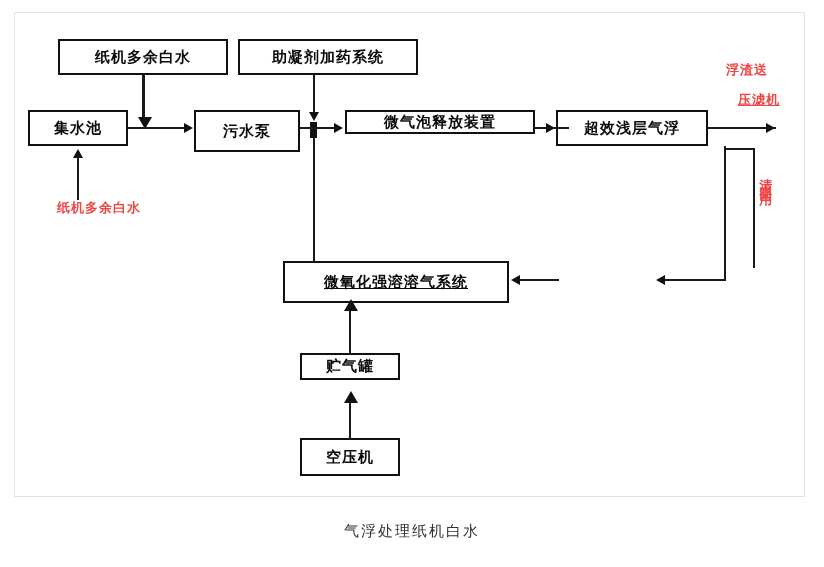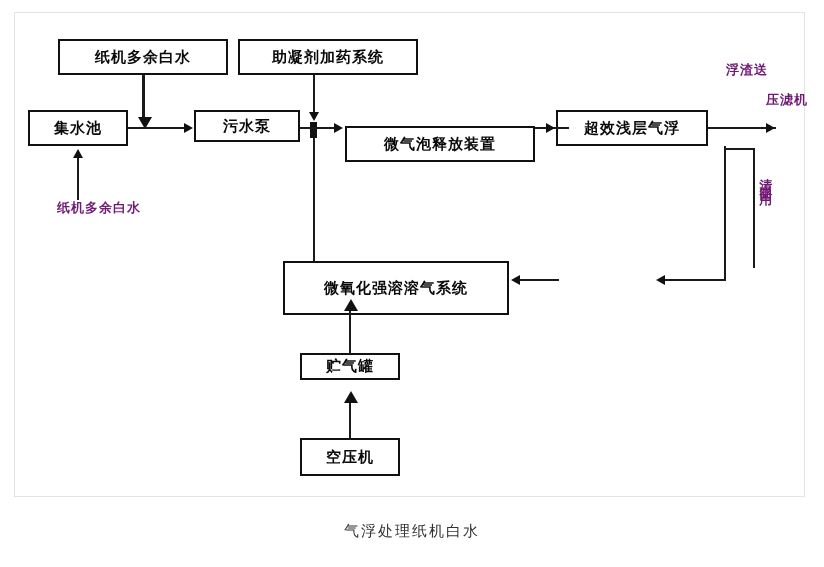--- a/index.html
+++ b/index.html
@@ -84,21 +84,21 @@
     border-top: 12px solid #111111;
   }
   .arrow.big.up {
     border-left: 7px solid transparent;
     border-right: 7px solid transparent;
     border-bottom: 12px solid #111111;
   }
   
   .label {
     position: absolute;
-    color: #701a75;
+    color: #ef4444;
     font-weight: 700;
     font-size: 13px;
     white-space: nowrap;
     letter-spacing: 1px;
     line-height: 1.25;
   }
   .label.vert {
     writing-mode: vertical-rl;
     text-orientation: upright;
     letter-spacing: 5px;
@@ -128,33 +128,33 @@
   </div>
 
   <div class="node n-md" style="left:238px; top:39px; width:180px; height:36px;">
     <span class="txt">助凝剂加药系统</span>
   </div>
 
   <div class="node n-md" style="left:28px; top:110px; width:100px; height:36px;justify-content:center;">
     <span class="txt">集水池</span>
   </div>
 
-  <div class="node n-md" style="left:194px; top:110px; width:106px; height:32px;">
+  <div class="node n-md" style="left:194px; top:110px; width:106px; height:42px;">
     <span class="txt">污水泵</span>
   </div>
 
-  <div class="node n-md" style="left:345px; top:110px; width:190px; height:36px;margin-top:16px;">
+  <div class="node n-md" style="left:345px; top:110px; width:190px; height:24px;">
     <span class="txt">微气泡释放装置</span>
   </div>
 
   <div class="node n-md" style="left:556px; top:110px; width:152px; height:36px;">
     <span class="txt">超效浅层气浮</span>
   </div>
 
-  <div class="node n-md" style="left:283px; top:261px; width:226px; height:54px;">
+  <div class="node n-md" style="left:283px; top:261px; width:226px; height:42px;text-decoration:underline;">
     <span class="txt">微氧化强溶溶气系统</span>
   </div>
 
 
   <div class="node n-md" style="left:300px; top:353px; width:100px; height:27px;">
     <span class="txt">贮气罐</span>
   </div>
 
   <div class="node n-md" style="left:300px; top:438px; width:100px; height:38px;">
     <span class="txt">空压机</span>
@@ -179,21 +179,21 @@
   <div class="arrow right" style="left:334px; top:123px;"></div>
 
   <div class="line v" style="left:313px; top:138px; height:123px;"></div>
 
   <div class="line h" style="left:535px; top:127px; width:34px;"></div>
   <div class="arrow right" style="left:546px; top:123px;"></div>
 
   <div class="line h" style="left:708px; top:127px; width:68px;"></div>
   <div class="arrow right" style="left:766px; top:123px;"></div>
   <div class="label" style="left:726px; top:62px;">浮渣送</div>
-  <div class="label" style="left:766px; top:92px;">压滤机</div>
+  <div class="label" style="left:738px; top:92px;text-decoration:underline;">压滤机</div>
 
   <div class="line v" style="left:724px; top:146px; height:134px;"></div>
   <div class="line h" style="left:664px; top:279px; width:62px;"></div>
   <div class="arrow left" style="left:656px; top:275px;"></div>
 
   <div class="line v" style="left:753px; top:148px; height:120px;"></div>
   <div class="line h" style="left:724px; top:148px; width:31px;"></div>
   <div class="label vert" style="left:757px; top:168px;">清水回用</div>
 
   <div class="line h" style="left:519px; top:279px; width:40px;"></div>

